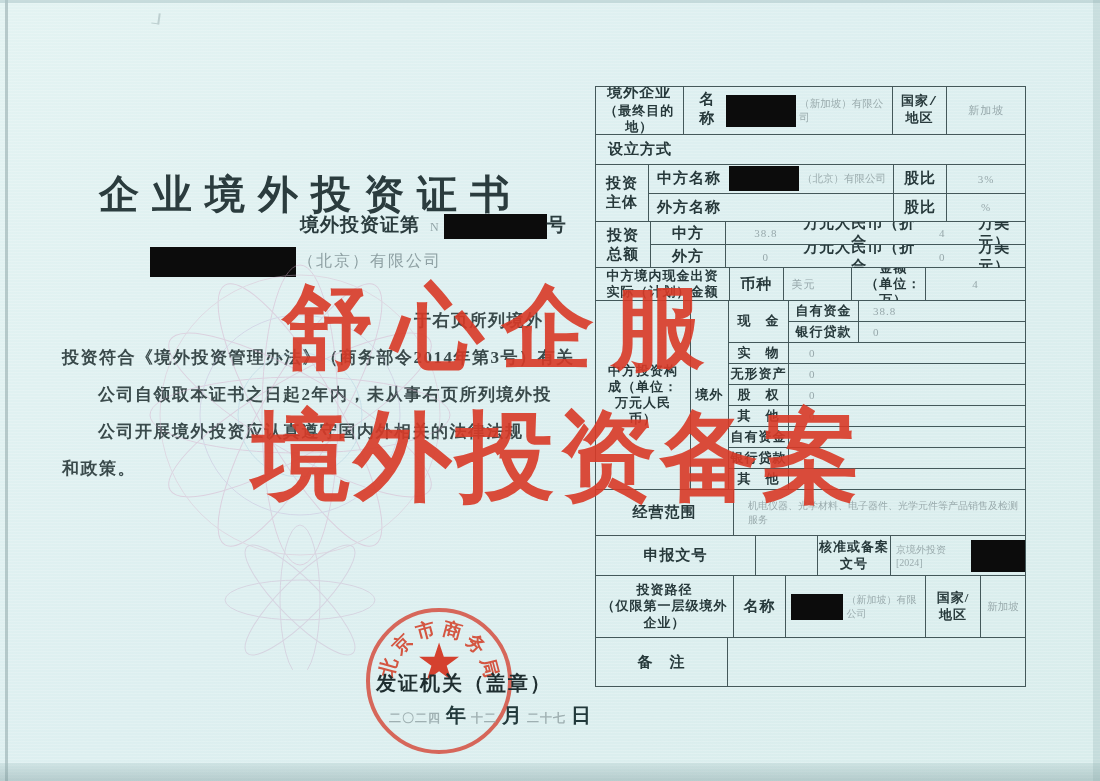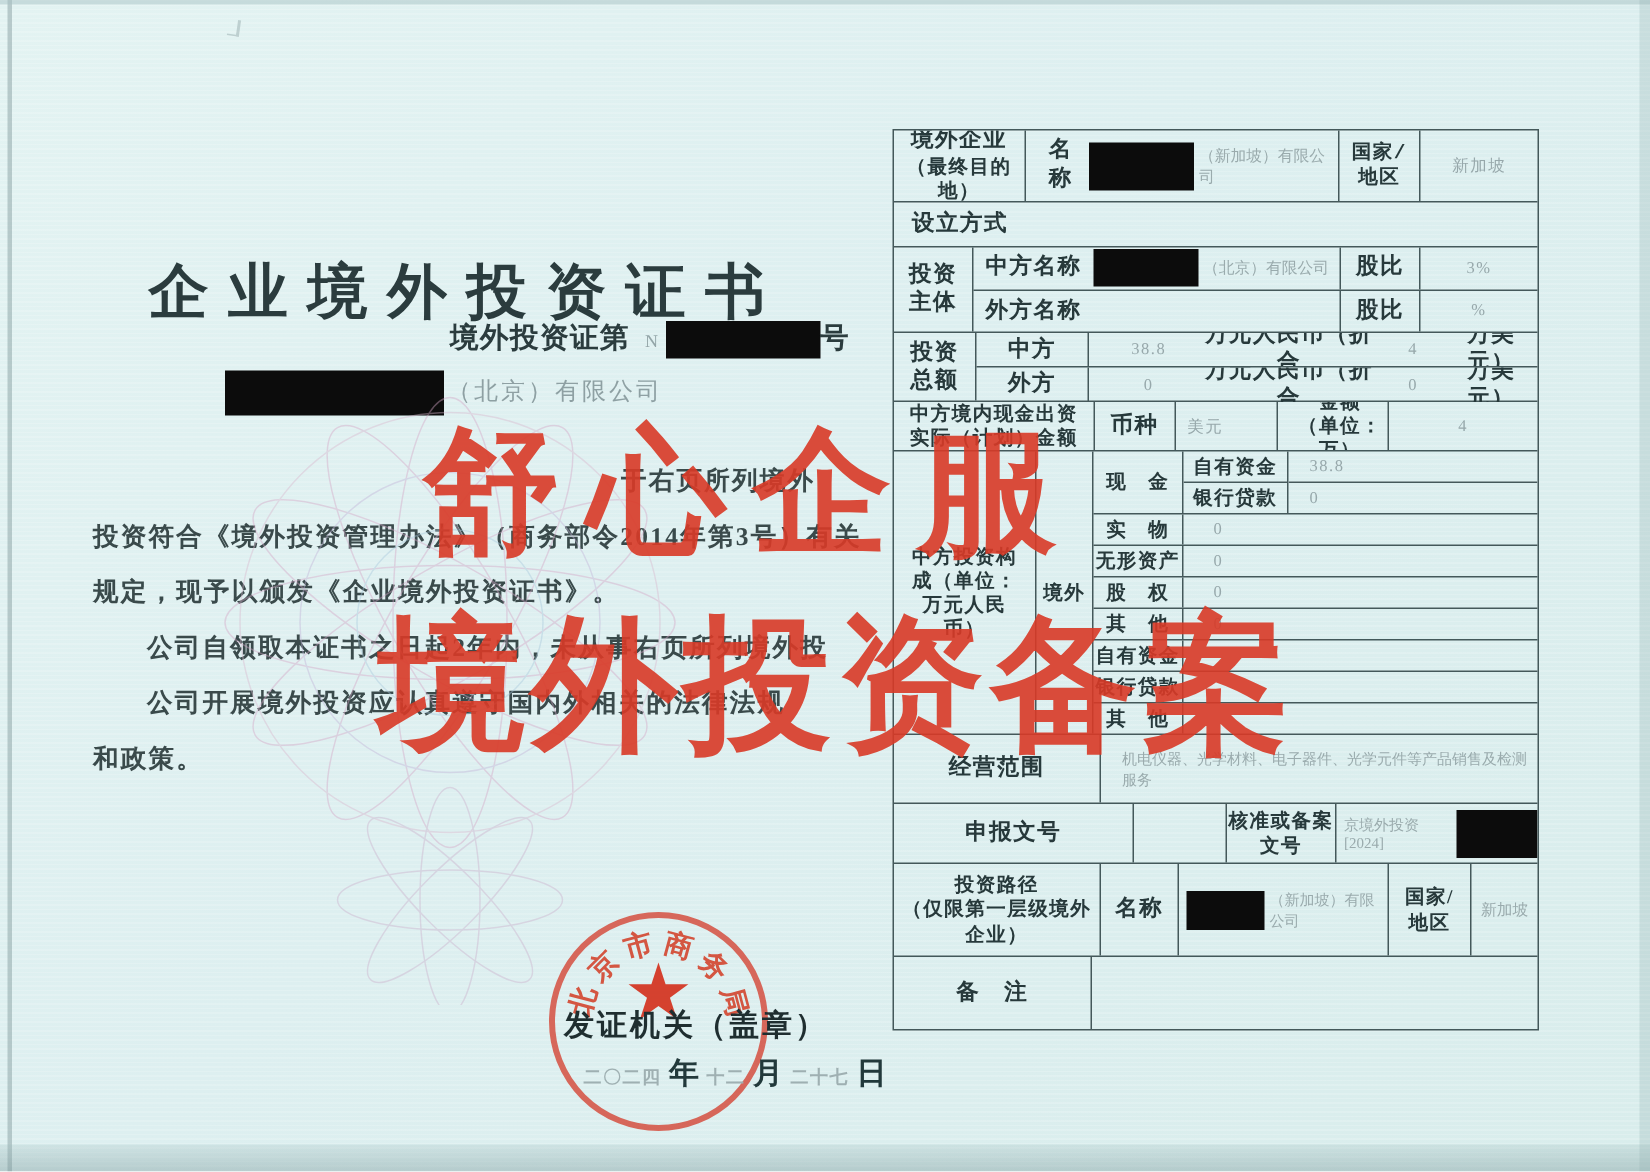--- a/index.html
+++ b/index.html
@@ -106,21 +106,20 @@
     <span>境外投资证第</span><span class="faintN">N</span><span class="redact" style="width:103px;height:25px;"></span><span>号</span>
   </div>
 
   <div class="abs cert-company">
     <span class="redact" style="width:146px;height:30px;"></span><span class="company-suffix">（北京）有限公司</span>
   </div>
 
   <div class="abs cert-body">
     <div class="ind1">于右页所列境外</div>
     <div>投资符合《境外投资管理办法》（商务部令2014年第3号）有关</div>
-    <div>规定，现予以颁发《企业境外投资证书》。</div>
     <div class="ind2">公司自领取本证书之日起2年内，未从事右页所列境外投</div>
     <div class="ind2">公司开展境外投资应认真遵守国内外相关的法律法规</div>
     <div>和政策。</div>
   </div>
 
   <div class="abs stamp">
     <div class="stamp-star">★</div>
     <div>
         <span class="arc-ch" style="transform: translate(-50%, -50%) rotate(-75deg) translateY(-52px);">北</span>
         <span class="arc-ch" style="transform: translate(-50%, -50%) rotate(-45deg) translateY(-52px);">京</span>

